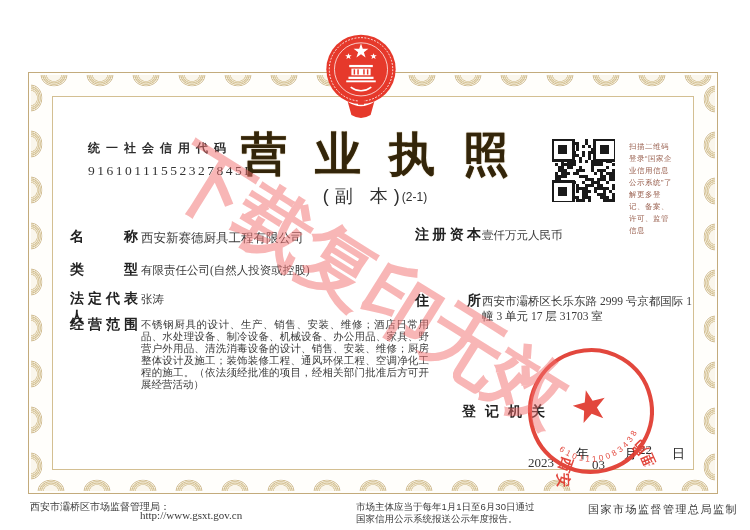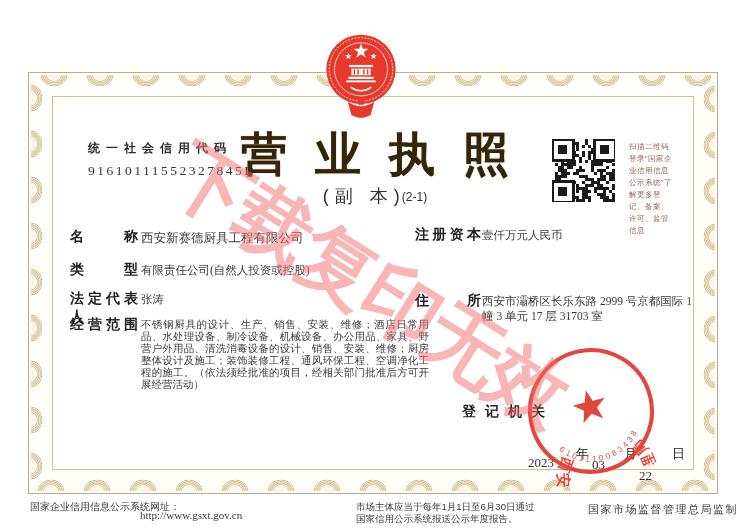--- a/index.html
+++ b/index.html
@@ -324,26 +324,26 @@
     </text>
     <text font-size="8" fill="#e0382d" font-family="Liberation Sans, sans-serif" letter-spacing="1.5">
       <textPath href="#seal-arc-bottom" startOffset="6" textLength="92">6101110083438</textPath>
     </text>
   </svg>
 
   <span class="dt num" style="left:528px;top:455px;">2023</span>
   <span class="dt" style="left:576px;top:445px;">年</span>
   <span class="dt num" style="left:592px;top:457px;">03</span>
   <span class="dt" style="left:624px;top:445px;">月</span>
-  <span class="dt num" style="left:639px;top:468px;">22</span>
+  <span class="dt num" style="left:639px;top:442px;">22</span>
   <span class="dt" style="left:672px;top:445px;">日</span>
 
   <div class="watermark">下载复印无效</div>
 
-  <div class="footer-left">国家企业信用信息公示系统网址：</div>
+  <div class="footer-left">西安市灞桥区市场监督管理局：</div>
   <div class="footer-url">http://www.gsxt.gov.cn</div>
   <div class="footer-mid">
     <div>市场主体应当于每年1月1日至6月30日通过</div>
     <div>国家信用公示系统报送公示年度报告。</div>
   </div>
   <div class="footer-right">国家市场监督管理总局监制</div>
 
 </div>
 
 </body></html>

